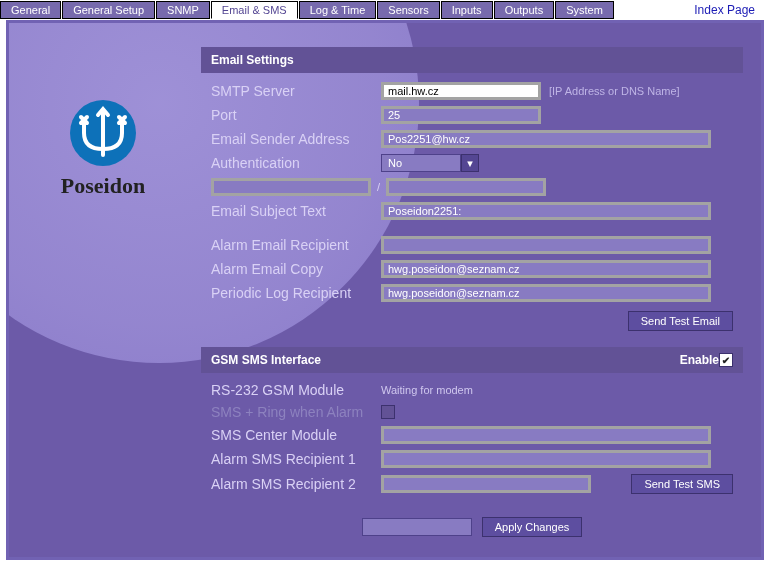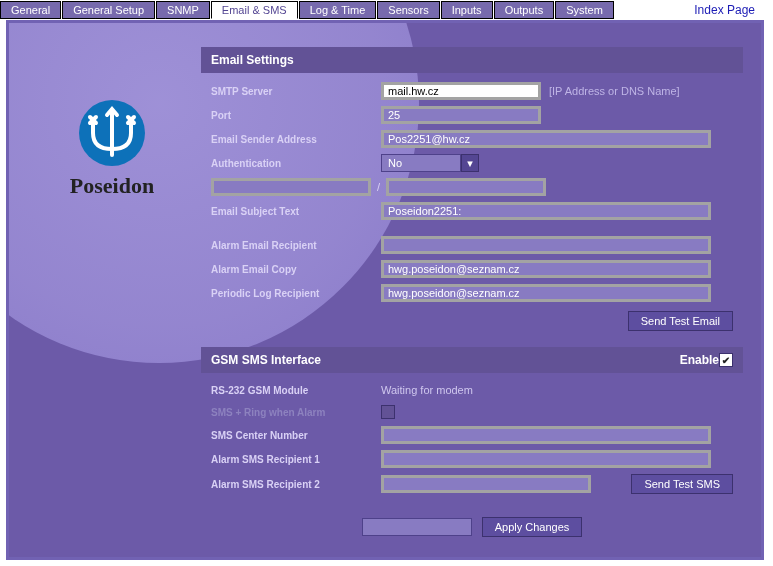--- a/index.html
+++ b/index.html
@@ -54,21 +54,21 @@
   left: -110px;
   top: -180px;
   width: 520px;
   height: 520px;
   border-radius: 50%;
   background: radial-gradient(circle at center, #a79adf 0%, #9b8dd6 60%, #8e7fcf 100%);
   opacity: 0.85;
 }
 .logo {
   position: absolute;
-  left: 38px;
+  left: 29px;
   top: 74px;
   width: 130px;
   text-align: center;
   color: #222;
 }
 .logo svg { display: block; margin: 0 auto 4px; }
 .logo-name {
   font-family: Georgia, 'Times New Roman', serif;
   font-size: 22px;
   font-weight: bold;
@@ -94,22 +94,22 @@
 .section-title .spacer { flex: 1; }
 .row {
   display: flex;
   align-items: center;
   padding: 3px 10px;
   min-height: 22px;
 }
 .label {
   width: 170px;
   color: #d9d1f5;
-  font-weight: bold;
-  font-size: 10px;
+  font-weight: normal;
+  font-size: 14px;
 }
 .label.dim { color: #8d82bf; }
 .hint {
   color: #bfb5e6;
   font-size: 11px;
   margin-left: 8px;
 }
 input[type=text] {
   background: #887bc2;
   border: 3px solid #a3a3a3;
@@ -305,21 +305,21 @@
       <div class="label">RS-232 GSM Module</div>
       <span class="status-text">Waiting for modem</span>
     </div>
 
     <div class="row">
       <div class="label dim">SMS + Ring when Alarm</div>
       <span class="chk dark"></span>
     </div>
 
     <div class="row">
-      <div class="label">SMS Center Number</div>
+      <div class="label">SMS Center Module</div>
       <input type="text" class="w330" value="" style="">
     </div>
 
     <div class="row">
       <div class="label">Alarm SMS Recipient 1</div>
       <input type="text" class="w330" value="" style="">
     </div>
 
     <div class="row">
       <div class="label">Alarm SMS Recipient 2</div>

